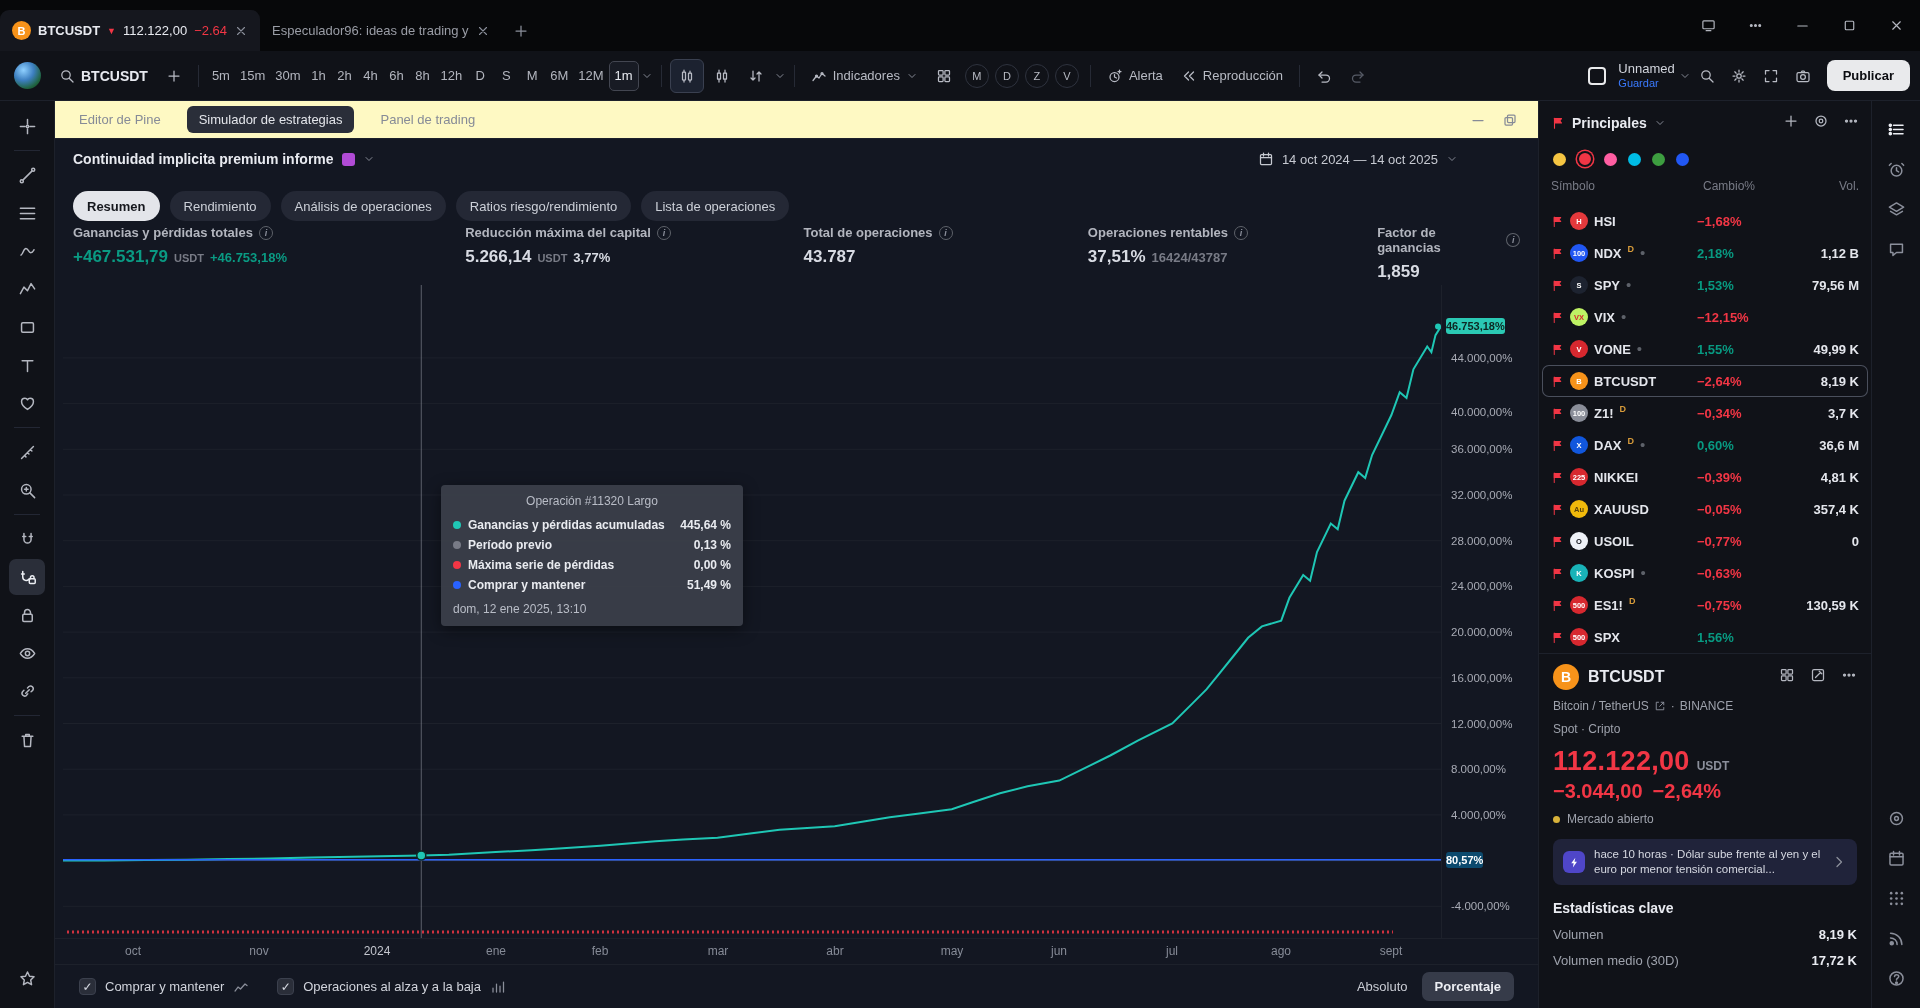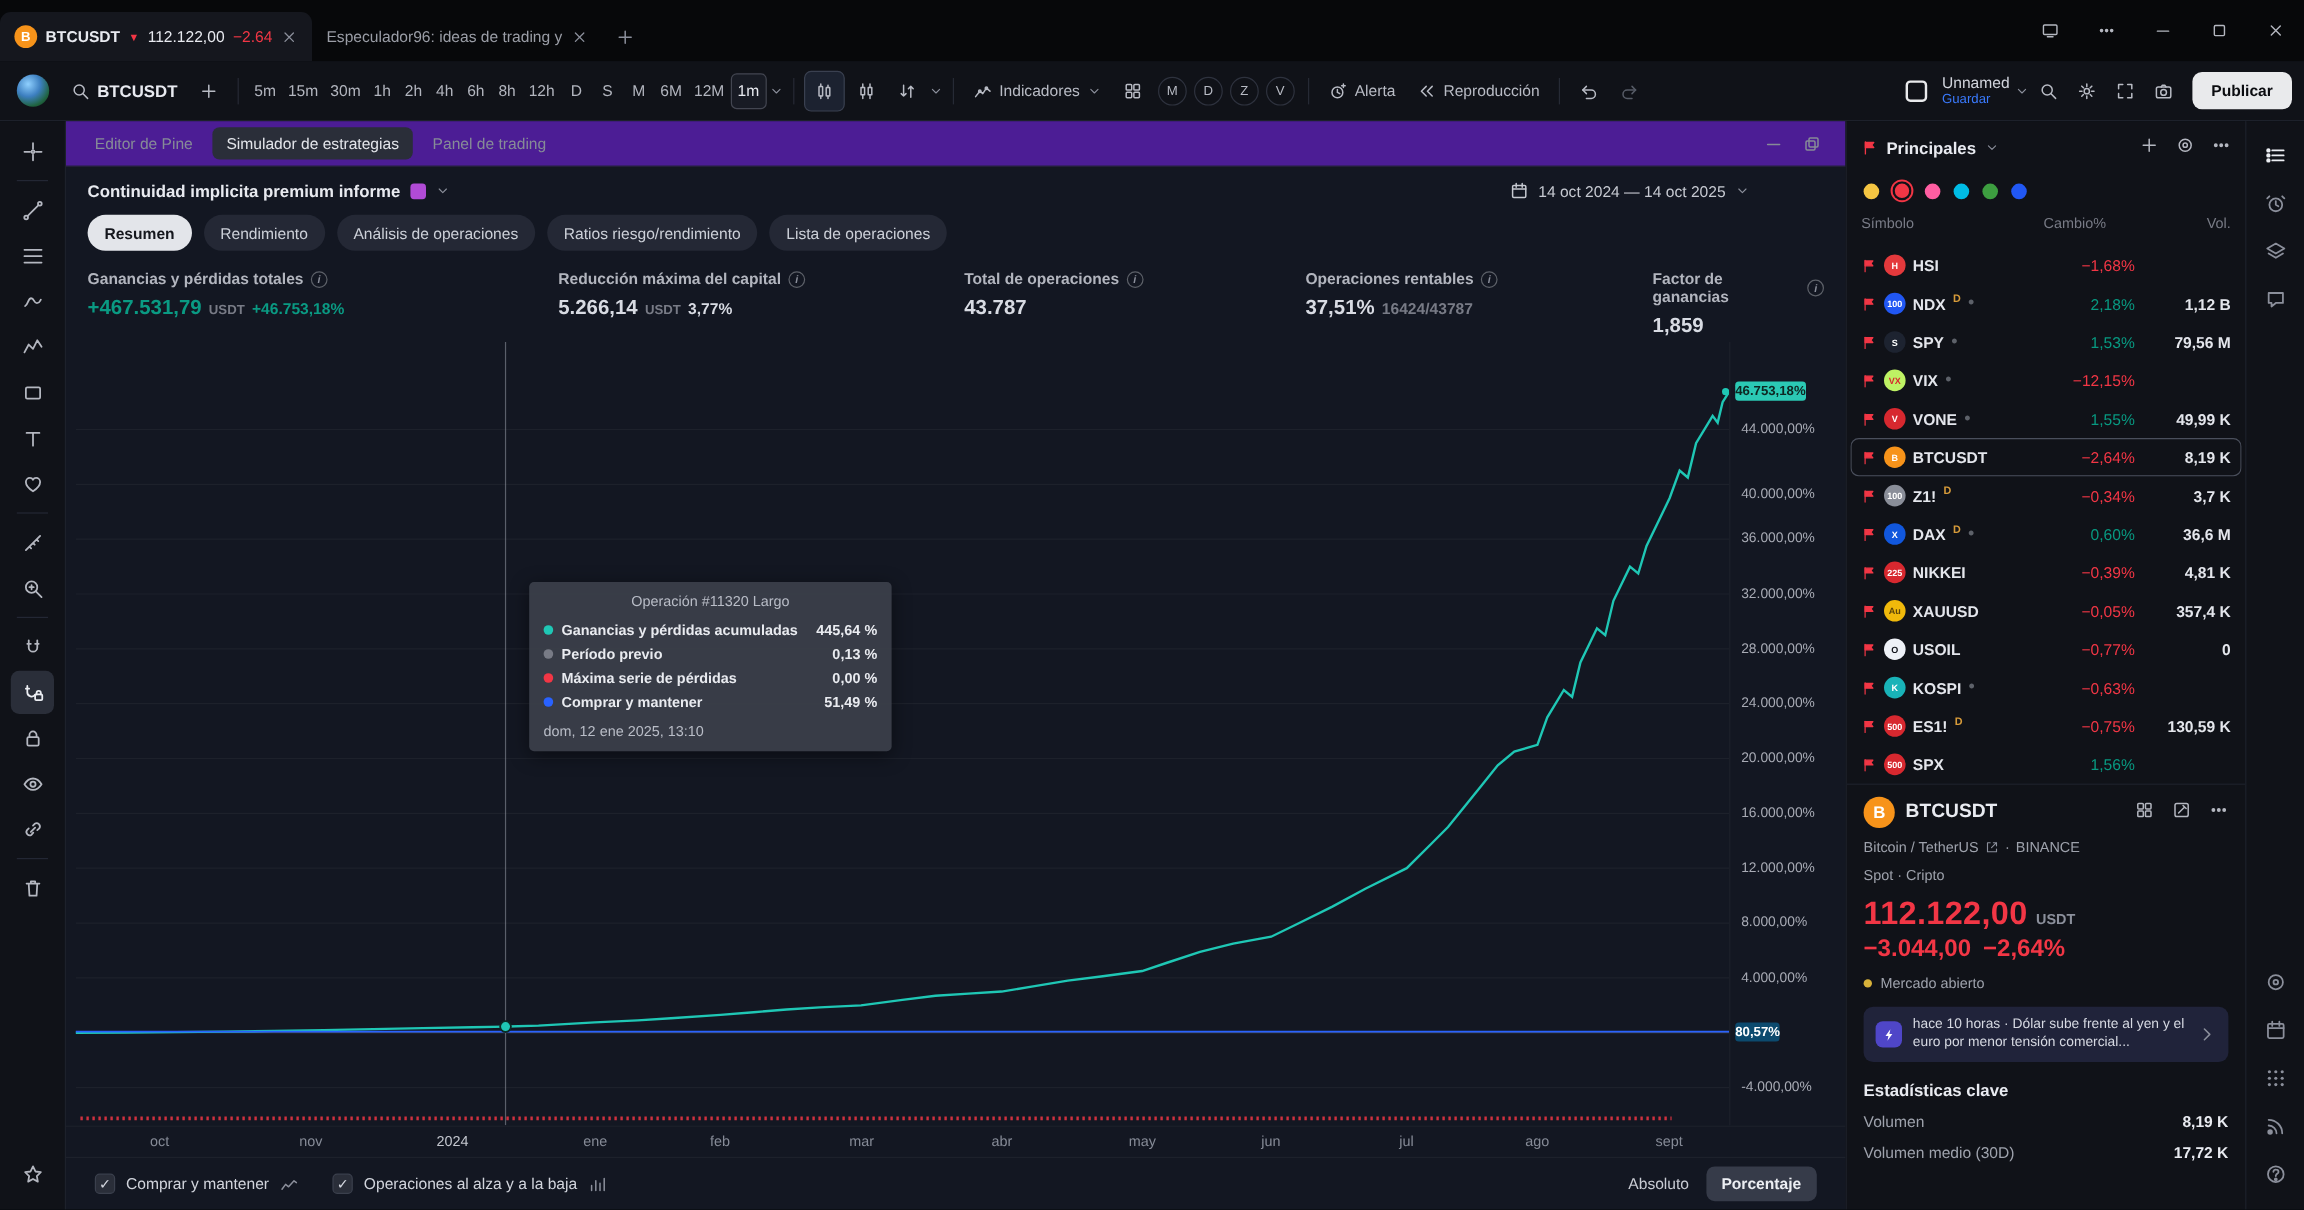--- a/index.html
+++ b/index.html
@@ -48,31 +48,31 @@
   
   .left-rail{position:absolute;left:0;top:101px;bottom:0;width:55px;background:#101218;border-right:1px solid #1d212b;display:flex;flex-direction:column;align-items:center;padding-top:6px}
   .tool{width:36px;height:36px;border-radius:7px;display:flex;align-items:center;justify-content:center;color:#b4b7c0;margin:1px 0}
   .tool .ic{width:19px;height:19px}
   .tool.active{background:#2a2e39;color:#eceef3}
   .lsep{width:26px;height:1px;background:#232734;margin:5px 0;flex:none}
   .rail-star{margin-top:auto;margin-bottom:12px}
 
   
   .main{position:absolute;left:55px;top:101px;right:382px;bottom:0;background:#131722;display:flex;flex-direction:column}
-  .panel-tabs{height:38px;display:flex;align-items:center;padding:0 12px;gap:4px;border-bottom:1px solid #1d212b;background:#4c1d95;flex:none}
+  .panel-tabs{height:38px;display:flex;align-items:center;padding:0 12px;gap:14px;border-bottom:1px solid #1d212b;background:#fef9c3;flex:none}
   .ptab{padding:6px 12px;font-size:13px;color:#868b97;border-radius:6px}
   .ptab.active{background:#2a2e39;color:#e3e5ea}
   .panel-winbtns{margin-left:auto;display:flex;gap:16px;color:#868b97;padding-right:8px}
 
   .report-row{height:40px;display:flex;align-items:center;padding:0 18px;gap:8px;flex:none}
   .report-title{font-size:14px;font-weight:700;color:#e8eaf0}
   .report-badge{width:13px;height:13px;border-radius:3px;background:#b14bd6}
   .date-range{margin-left:auto;display:flex;align-items:center;gap:8px;color:#c6c9d1;font-size:13px;padding-right:62px}
 
-  .pill-row{height:42px;display:flex;align-items:flex-start;gap:10px;padding:0 18px;flex:none}
+  .pill-row{height:42px;display:flex;align-items:flex-end;gap:10px;padding:0 18px;flex:none}
   .pill{height:30px;padding:0 14px;border-radius:15px;background:#242835;color:#ccd0d8;font-size:13px;display:flex;align-items:center}
   .pill.active{background:#e3e5ea;color:#15171d;font-weight:700}
 
   .stats-row{height:64px;display:flex;padding:4px 18px 0;flex:none}
   .stat{display:flex;flex-direction:column}
   .stat:nth-child(1){width:400px}.stat:nth-child(2){width:345px}.stat:nth-child(3){width:290px}.stat:nth-child(4){width:295px}
   .s-lbl{font-size:13px;color:#b2b5be;font-weight:600;display:flex;align-items:center;gap:6px}
   .info-i{width:14px;height:14px;border:1px solid #5d6169;border-radius:50%;color:#8b8f9b;font-size:9px;display:flex;align-items:center;justify-content:center;font-style:italic;font-weight:700}
   .s-vals{margin-top:7px;display:flex;align-items:baseline;gap:6px}
   .s-v{font-size:17px;font-weight:700}
@@ -118,21 +118,21 @@
   .wl-cols{height:26px;display:flex;align-items:center;padding:0 12px;font-size:12px;color:#787b86;flex:none}
   .wl-cols .c1{flex:1}.wl-cols .c2{width:82px;text-align:left}.wl-cols .c3{width:74px;text-align:right}
   .wl-rows{flex:none;overflow:hidden;padding-top:6px}
   .wrow{height:32px;display:flex;align-items:center;padding:0 12px;gap:6px;font-size:13px;position:relative}
   .wrow.selected{box-shadow:inset 0 0 0 1px #4a4f5c;border-radius:7px;margin:0 3px;padding:0 9px}
   .rflag{color:#f23645;width:13px;height:13px}
   .rlogo{width:18px;height:18px;border-radius:50%;font-size:7.5px;font-weight:700;display:flex;align-items:center;justify-content:center;flex:none;color:#fff}
   .rsym{color:#e4e6ec;font-weight:600}
   .rsup{font-size:9px;color:#d79b3a;transform:translateY(-4px);font-weight:700}
   .rdot{color:#5d6169;font-size:15px;line-height:8px}
-  .rchg{margin-left:auto;width:82px;text-align:right;font-weight:400}
+  .rchg{margin-left:auto;width:82px;text-align:left;font-weight:700}
   .rvol{width:74px;text-align:right;color:#e4e6ec;font-weight:600}
   .up{color:#089981}.down{color:#f23645}
 
   .detail{border-top:1px solid #1d212b;padding:10px 14px 0;flex:1;overflow:hidden}
   .d-head{display:flex;align-items:center;gap:9px}
   .d-logo{width:26px;height:26px;border-radius:50%;background:#f7931a;color:#fff;font-weight:700;display:flex;align-items:center;justify-content:center;font-size:14px}
   .d-sym{font-size:16px;font-weight:700;color:#e9ebf1}
   .d-icons{margin-left:auto;display:flex;gap:15px;color:#b4b7c0}
   .d-sub{margin-top:9px;font-size:12px;color:#9ea2ac;display:flex;align-items:center;gap:5px}
   .d-sub .ic{width:12px;height:12px;color:#8b8f9b}

